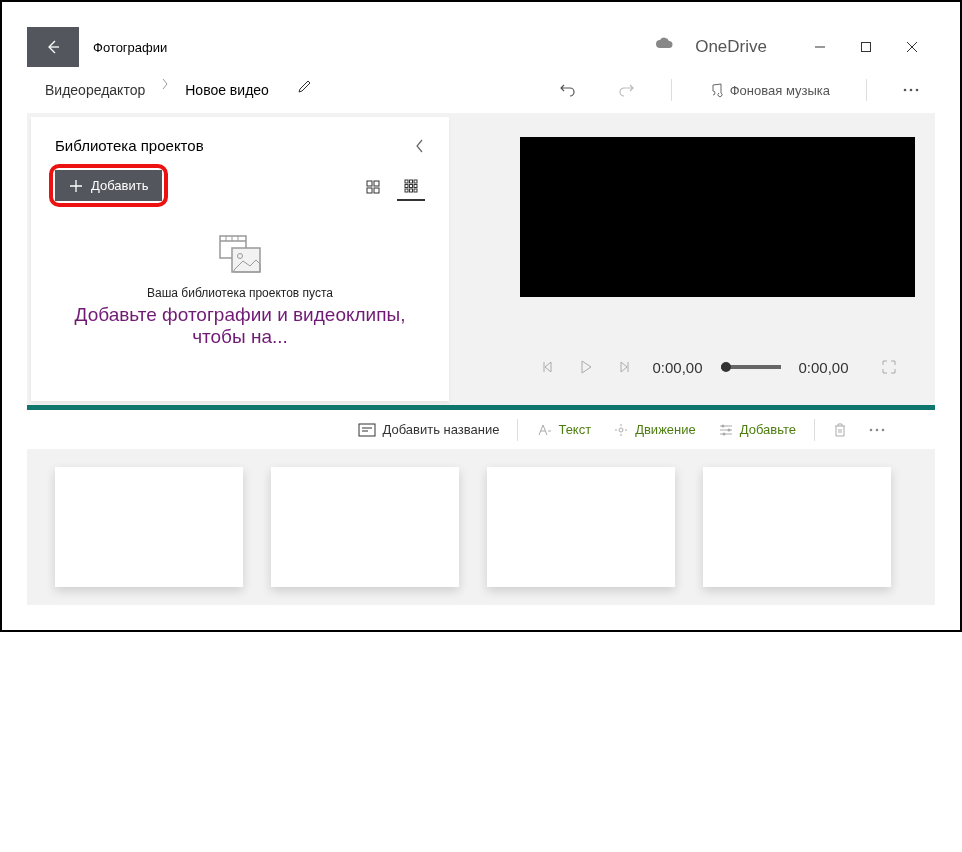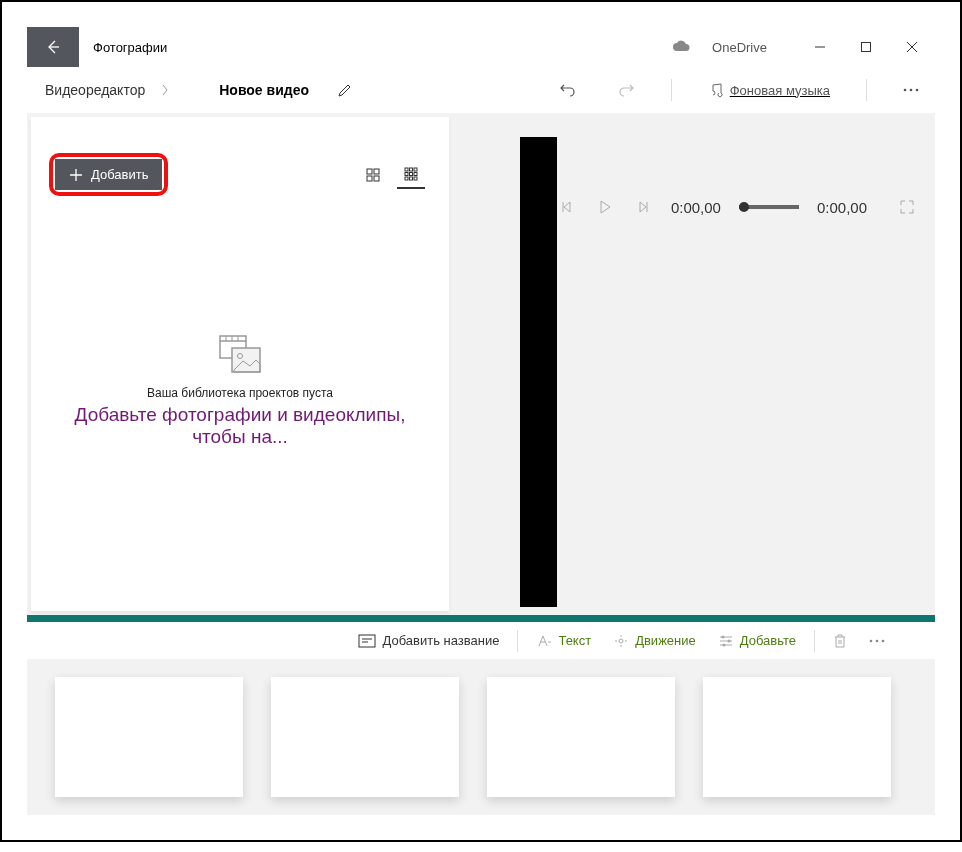--- a/index.html
+++ b/index.html
@@ -1,70 +1,70 @@
 <!DOCTYPE html>
 <html><head>
 <meta charset="utf-8">
 <style>
 * { margin: 0; padding: 0; box-sizing: border-box; font-family: "Segoe UI", Arial, sans-serif; }
 body { background: #fff; }
-.outer-frame { width: 962px; height: 842px; border: 2px solid #000; background: #fff; position: relative; }
+.outer-frame { width: 962px; height: 632px; border: 2px solid #000; background: #fff; position: relative; }
 .window { position: absolute; inset: 25px; background: #fff; display: flex; flex-direction: column; overflow: hidden; }
 
 
 .titlebar { height: 40px; display: flex; align-items: center; background: #fff; }
 .back-btn { width: 52px; height: 40px; background: #53565d; display: flex; align-items: center; justify-content: center; color: #fff; }
 .app-title { margin-left: 14px; font-size: 13px; color: #000; }
 .tb-spacer { flex: 1; }
-.onedrive { display: flex; gap: 22px; color: #555; font-size: 13px; margin-right: 30px; }
+.onedrive { display: flex; gap: 22px; color: #555; font-size: 17px; margin-right: 30px; }
 .win-btns { display: flex; }
 .win-btn { width: 46px; height: 40px; display: flex; align-items: center; justify-content: center; color: #333; }
 
 
 .cmdbar { height: 46px; display: flex; align-items: center; padding: 0 8px; background: #fff; }
-.breadcrumb { display: flex; align-items: center; gap: 10px; margin-left: 4px; }
+.breadcrumb { display: flex; gap: 10px; margin-left: 4px; }
 .bc-item { font-size: 14px; color: #333; padding: 4px 6px; }
-.bc-item.active { font-weight: 700; color: #000; margin-left: 34px; }
+.bc-item.active { font-weight: 400; color: #000; }
 .bc-chevron { color: #888; }
 .edit-icon { margin-left: 12px; color: #333; }
-.cmdbar-right { display: flex; align-items: center; gap: 24px; margin-left: auto; text-decoration: underline; }
+.cmdbar-right { display: flex; align-items: center; gap: 24px; margin-left: auto; }
 .cmd-btn { display: flex; align-items: center; gap: 6px; padding: 6px 8px; color: #555; font-size: 13px; }
 .sep { width: 1px; height: 22px; background: #ddd; margin: 0 4px; }
 .more { width: 32px; height: 32px; display: flex; align-items: center; justify-content: center; color: #555; }
 
 
 .main { flex: 1; display: flex; background: #f2f2f2; padding: 4px 0 0 0; gap: 4px; overflow: hidden; }
 .left-panel { width: 418px; background: #fff; margin-left: 4px; margin-bottom: 4px; display: flex; flex-direction: column; padding: 20px 24px; box-shadow: 0 2px 4px rgba(0,0,0,0.06); }
 .lib-header { display: flex; align-items: center; justify-content: space-between; margin-bottom: 16px; }
 .lib-title { font-size: 15px; font-weight: 400; color: #000; }
 .collapse-chev { color: #666; }
-.lib-toolbar { display: flex; align-items: center; justify-content: space-between; margin-top: 22px; }
+.lib-toolbar { display: flex; align-items: flex-end; justify-content: space-between; }
 .add-wrap { position: relative; }
 .highlight { position: absolute; inset: -6px; border: 4px solid #e11; border-radius: 10px; pointer-events: none; }
 .add-btn { background: #53565d; color: #fff; padding: 8px 14px; display: flex; align-items: center; gap: 8px; font-size: 13px; }
 .view-btns { display: flex; gap: 10px; }
 .view-btn { width: 28px; height: 28px; display: flex; align-items: center; justify-content: center; color: #333; }
 .view-btn.active { border-bottom: 2px solid #333; }
 .empty-state { flex: 1; display: flex; flex-direction: column; align-items: center; justify-content: center; text-align: center; color: #444; }
 .empty-icon { color: #888; margin-bottom: 12px; }
 .empty-title { font-size: 12px; color: #222; margin-bottom: 4px; }
 .empty-sub { font-size: 19px; color: #701a75; }
 
 .right-panel { flex: 1; background: #f2f2f2; display: flex; flex-direction: column; padding: 20px 20px 8px 20px; }
-.preview { flex: 1; display: flex; flex-direction: row; padding-left: 47px; }
+.preview { flex: 1; display: flex; flex-direction: column; padding-left: 47px; }
 .video-box { background: #000; width: 100%; flex: 1; }
 .player-bar { height: 60px; display: flex; align-items: center; justify-content: center; gap: 18px; margin-top: 40px; }
 .p-btn { color: #888; width: 20px; height: 20px; display: flex; align-items: center; justify-content: center; }
 .time { font-size: 15px; color: #333; font-variant-numeric: tabular-nums; }
 .track { width: 60px; height: 4px; background: #666; position: relative; }
 .track::before { content: ""; position: absolute; left: 0; top: -3px; width: 10px; height: 10px; background: #333; border-radius: 50%; }
 .fs-btn { color: #888; margin-left: 14px; }
 
 
-.bottom-toolbar { height: 44px; background: #fff; display: flex; align-items: center; justify-content: center; gap: 6px; padding: 0 16px; border-top: 7px solid #0f766e; }
+.bottom-toolbar { height: 44px; background: #fff; display: flex; align-items: center; justify-content: center; gap: 6px; padding: 0 16px; border-top: 5px solid #0f766e; }
 .bt-btn { display: flex; align-items: center; gap: 6px; color: #4d7c0f; font-size: 13px; padding: 4px 8px; }
 .bt-btn.enabled { color: #333; }
 .bt-spacer { flex: 1; }
 
 
 .storyboard { height: 156px; background: #f2f2f2; display: flex; align-items: center; gap: 28px; padding: 16px 28px; }
 .sb-card { width: 188px; height: 120px; background: #fff; box-shadow: 0 4px 10px rgba(0,0,0,0.15); }
 
 svg { display: block; }
 </style>
@@ -145,20 +145,28 @@
               <circle cx="2" cy="2" r="1.3" fill="#555"></circle>
               <circle cx="8" cy="2" r="1.3" fill="#555"></circle>
               <circle cx="14" cy="2" r="1.3" fill="#555"></circle>
             </svg>
       </div>
     </div>
   </div>
 
   <div class="main">
     <div class="left-panel">
+      <div class="lib-header">
+        <span class="lib-title">Библиотека проектов</span>
+        <div class="collapse-chev">
+          <svg width="10" height="14">
+                <path d="M7 1 L2 7 L7 13" stroke="#666" fill="none" stroke-width="1.2"></path>
+              </svg>
+        </div>
+      </div>
       <div class="lib-toolbar">
         <div class="add-wrap">
           <div class="highlight"></div>
           <div class="add-btn">
             <svg width="14" height="14">
                   <path d="M7 1 V13 M1 7 H13" stroke="#fff" stroke-width="1.3"></path>
                 </svg>
             <span>Добавить</span>
           </div>
         </div>

